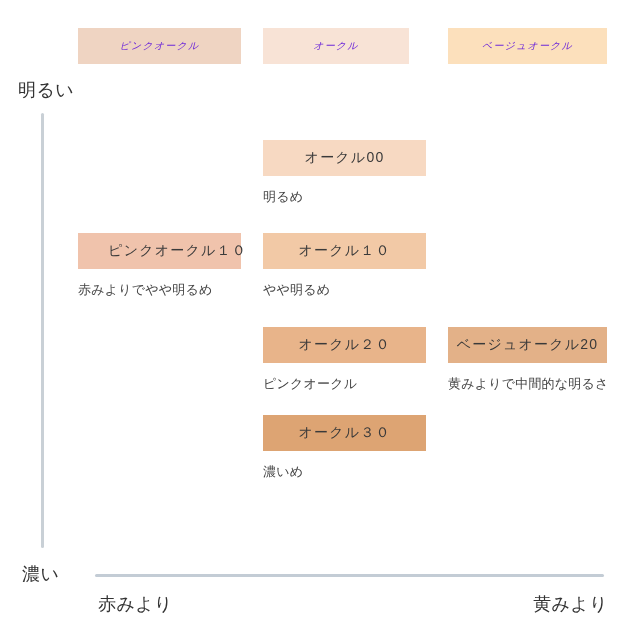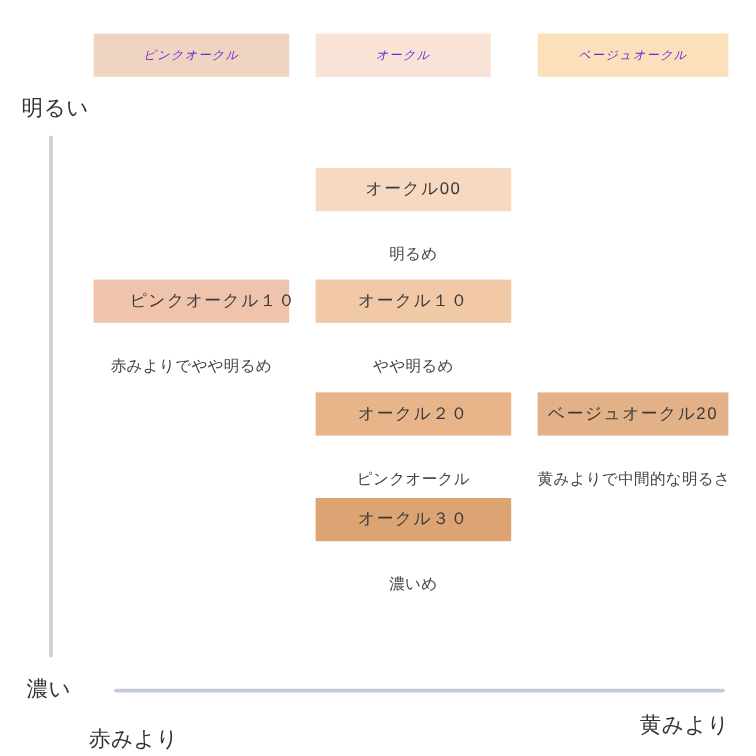--- a/index.html
+++ b/index.html
@@ -31,21 +31,21 @@
   }
   .axis-label{
     position:absolute;
     font-size:18px;
     color:#333;
     white-space:nowrap;
     letter-spacing:.4px;
   }
   .lbl-bright{left:18px;top:78px;}
   .lbl-dark{left:22px;top:562px;}
-  .lbl-red{left:74px;top:592px;margin-top:12px;}
+  .lbl-red{left:98px;top:592px;}
   .lbl-yellow{right:22px;top:592px;}
 
   
   .hdr{
     position:absolute;
     height:36px;
     display:flex;align-items:center;justify-content:center;
     font-size:10px;
     color:#6d28d9;
     letter-spacing:1.2px;
@@ -60,22 +60,22 @@
   .cell{position:absolute;width:163px;}
   .chip{
     height:36px;
     display:flex;align-items:center;justify-content:center;
     font-size:14px;
     color:#3a3a3a;
     letter-spacing:1.2px;
     white-space:nowrap;
   }
   .cap{
-    margin-top:27px;
-    text-align:center;
+    margin-top:12px;
+    text-align:left;
     font-size:13px;
     color:#444;
     white-space:nowrap;
     letter-spacing:.2px;
   }
 
   .c-o00   {left:263px;top:140px;}
   .c-p10   {left:78px; top:233px;}
   .c-o10   {left:263px;top:233px;}
   .c-o20   {left:263px;top:327px;}

